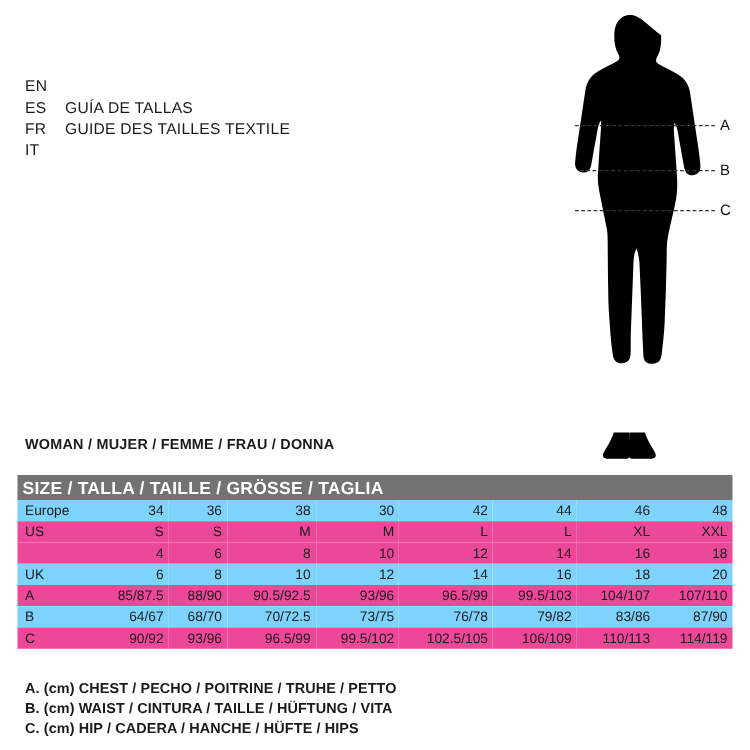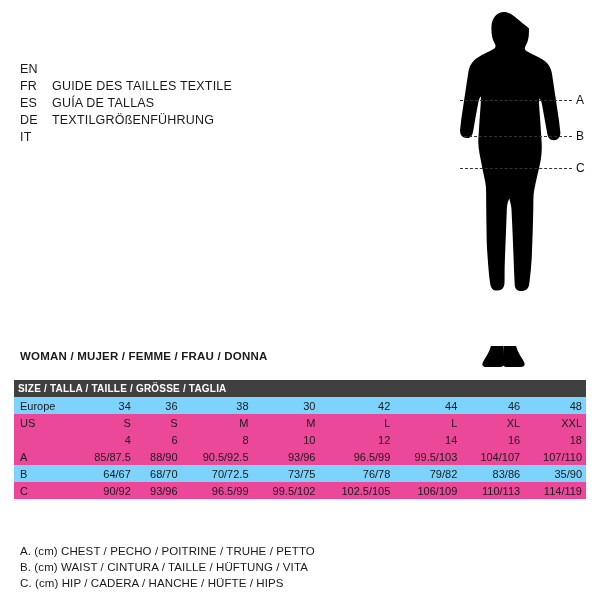--- a/index.html
+++ b/index.html
@@ -66,66 +66,62 @@
     width:572px;
     border-collapse:collapse;
     font-size:11px;
   }
   #size-table td {
     padding:2px 4px;
     height:17px;
     vertical-align:middle;
   }
   #size-table tr.header-row td {
-    background:#404040;
+    background:#737373;
     color:#ffffff;
     font-weight:bold;
-    font-size:10px;
+    font-size:14px;
     letter-spacing:0.2px;
   }
   #size-table tr.shade td { background:#ec4899; }
   #size-table tr.plain td { background:#7dd3fc; }
   #size-table td.rowlabel {
     text-align:left;
     padding-left:6px;
     width:62px;
   }
   #size-table td.val { text-align:right; }
 
   
   #footnotes {
     position:absolute;
     left:20px; top:543px;
     width:560px;
   }
   .footnote {
     font-size:11.5px;
-    font-weight:normal;
+    font-weight:bold;
     line-height:16px;
     letter-spacing:0.1px;
   }
 </style>
 </head>
 <body>
 
 <div id="lang-block">
   <div class="lang-row">
     <span class="lang-code">EN</span>
   </div>
   <div class="lang-row">
+    <span class="lang-code">ES</span>
+    <span class="lang-text">GUÍA DE TALLAS</span>
+  </div>
+  <div class="lang-row">
     <span class="lang-code">FR</span>
     <span class="lang-text">GUIDE DES TAILLES TEXTILE</span>
-  </div>
-  <div class="lang-row">
-    <span class="lang-code">ES</span>
-    <span class="lang-text">GUÍA DE TALLAS</span>
-  </div>
-  <div class="lang-row">
-    <span class="lang-code">DE</span>
-    <span class="lang-text">TEXTILGRÖßENFÜHRUNG</span>
   </div>
   <div class="lang-row">
     <span class="lang-code">IT</span>
   </div>
 </div>
 
 <div id="figure-area">
 
   <svg id="silhouette" viewBox="0 0 175 370">
     <path fill="#000000" d="
@@ -227,20 +223,31 @@
       <td class="val">4</td>
       <td class="val">6</td>
       <td class="val">8</td>
       <td class="val">10</td>
       <td class="val">12</td>
       <td class="val">14</td>
       <td class="val">16</td>
       <td class="val">18</td>
     </tr>
 
+    <tr class="plain">
+      <td class="rowlabel">UK</td>
+      <td class="val">6</td>
+      <td class="val">8</td>
+      <td class="val">10</td>
+      <td class="val">12</td>
+      <td class="val">14</td>
+      <td class="val">16</td>
+      <td class="val">18</td>
+      <td class="val">20</td>
+    </tr>
 
     <tr class="shade">
       <td class="rowlabel">A</td>
       <td class="val">85/87.5</td>
       <td class="val">88/90</td>
       <td class="val">90.5/92.5</td>
       <td class="val">93/96</td>
       <td class="val">96.5/99</td>
       <td class="val">99.5/103</td>
       <td class="val">104/107</td>
@@ -249,21 +256,21 @@
 
     <tr class="plain">
       <td class="rowlabel">B</td>
       <td class="val">64/67</td>
       <td class="val">68/70</td>
       <td class="val">70/72.5</td>
       <td class="val">73/75</td>
       <td class="val">76/78</td>
       <td class="val">79/82</td>
       <td class="val">83/86</td>
-      <td class="val">35/90</td>
+      <td class="val">87/90</td>
     </tr>
 
     <tr class="shade">
       <td class="rowlabel">C</td>
       <td class="val">90/92</td>
       <td class="val">93/96</td>
       <td class="val">96.5/99</td>
       <td class="val">99.5/102</td>
       <td class="val">102.5/105</td>
       <td class="val">106/109</td>

